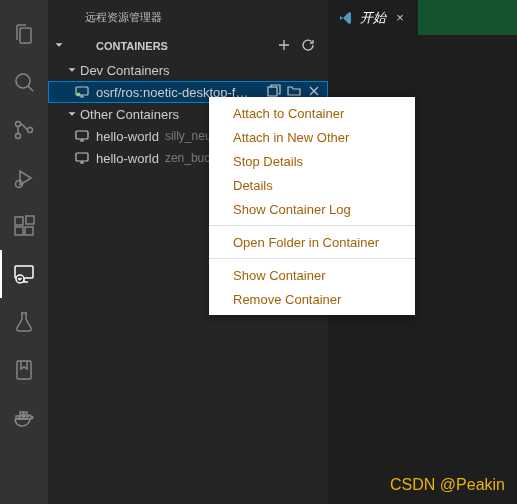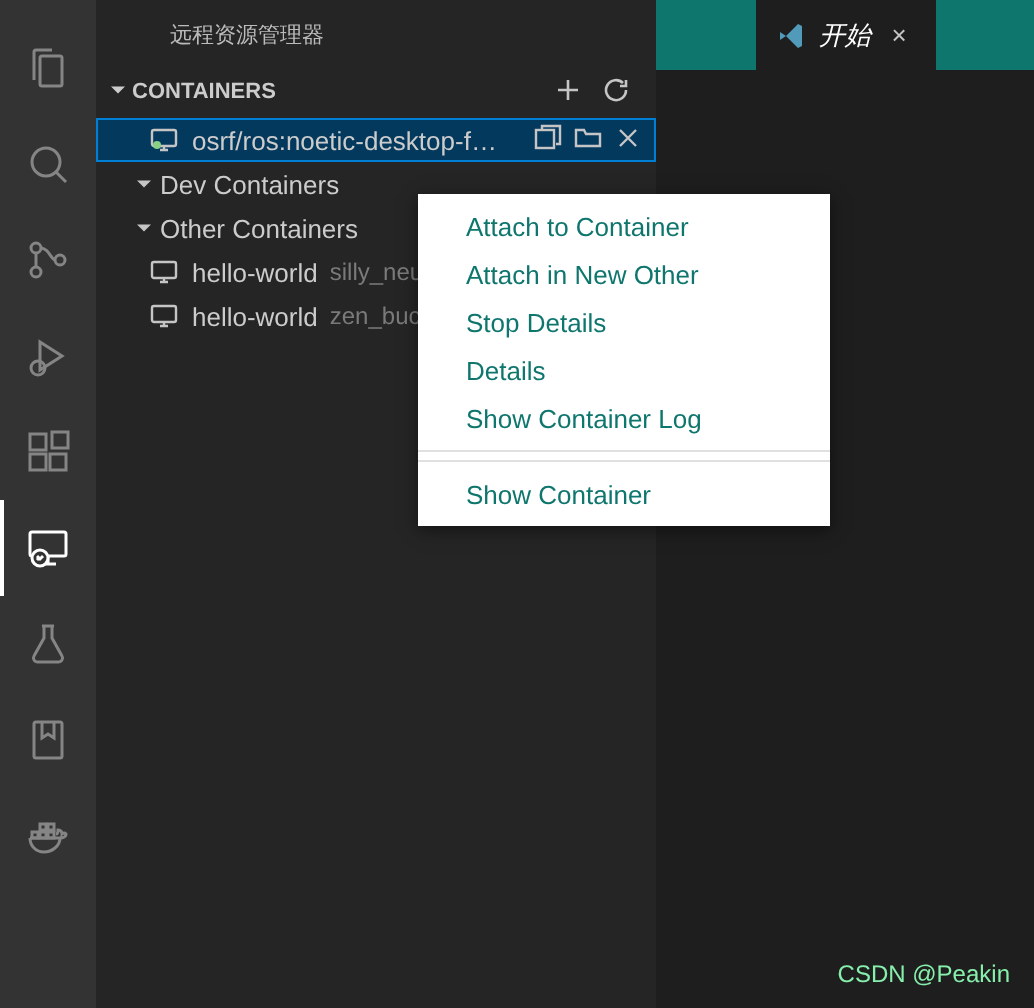--- a/index.html
+++ b/index.html
@@ -50,20 +50,21 @@
       color: #bbbbbb;
       margin-left: 25px;
     }
     .section-header {
       height: 22px;
       display: flex; align-items: center;
       padding: 0 4px 0 4px;
       font-size: 11px; font-weight: bold;
       color: #cccccc;
       cursor: pointer;
+      gap: 30px;
     }
     .section-header .label { flex: 1; }
     .section-actions { display: flex; gap: 8px; padding-right: 8px; color: #c5c5c5;}
     .section-actions svg { width: 16px; height: 16px; }
     .tree { padding: 2px 0; }
     .tree-row {
       height: 22px;
       display: flex; align-items: center;
       padding-left: 16px;
       cursor: pointer;
@@ -80,42 +81,41 @@
       outline: 1px solid #007fd4;
       outline-offset: -1px;
     }
     .tree-row .row-icon { width: 16px; height: 16px; margin-right: 6px; color: #c5c5c5; display:flex; align-items:center; justify-content:center;}
     .tree-row .row-actions { margin-left: auto; display:flex; gap:4px; padding-right:6px; color:#c5c5c5;}
     .tree-row .row-actions svg { width:16px; height:16px;}
     .dim { color: #7a7a7a; margin-left: 6px; font-size: 12px;}
     .editor-area {
       position: absolute; left: 328px; top: 0;
       right: 0; height: 35px;
-      background: #0f766e;
+      background: #14532d;
       display:flex;
-      justify-content:center;
     }
     .tab {
       height: 35px;
       display: flex; align-items: center;
       padding: 0 10px;
       background: #1e1e1e;
       color: #ffffff;
       font-size: 13px;
       gap: 6px;
       font-style: italic;
     }
     .tab .close { color:#c5c5c5; font-style: normal; width:16px; text-align:center;}
     .tab svg { width:16px; height:16px; color:#519aba;}
     .context-menu {
       position: absolute;
       left: 209px; top: 97px;
       width: 206px;
       background: #ffffff;
-      color: #0f766e;
+      color: #a16207;
       box-shadow: 0 2px 8px rgba(0,0,0,0.5);
       padding: 4px 0;
       font-size: 13px;
       z-index: 10;
     }
     .menu-item {
       height: 24px;
       display: flex; align-items: center;
       padding: 0 24px;
       cursor: pointer;
@@ -125,22 +125,22 @@
       margin: 4px 0;
     }
     .hl-box {
       position: absolute;
       border: 3px solid #ff0000;
       pointer-events: none;
     }
     .watermark {
       position: absolute;
       right: 12px; bottom: 10px;
-      font-size: 12px;
-      color: #86efac;
+      font-size: 16px;
+      color: #eab308;
       text-align: right;
     }
     .chev svg{ width:14px; height:14px;}
   </style>
 </head>
 <body>
 
 <div class="activity-bar">
   <div class="activity-item">
     <svg viewBox="0 0 24 24" fill="none" stroke="currentColor" stroke-width="1.5">
@@ -217,20 +217,28 @@
     <span class="section-actions">
       <span><svg viewBox="0 0 16 16" fill="none" stroke="currentColor" stroke-width="1.3">
             <path d="M8 3v10M3 8h10"></path>
           </svg></span>
       <span><svg viewBox="0 0 16 16" fill="none" stroke="currentColor" stroke-width="1.3">
             <path d="M13 8a5 5 0 1 1-1.5-3.5M13 3v3h-3"></path>
           </svg></span>
     </span>
   </div>
   <div class="tree">
+    <div class="tree-row indent-1">
+      <span class="chev">
+          <svg viewBox="0 0 16 16" fill="currentColor">
+            <path d="M4 6l4 4 4-4z"></path>
+          </svg>
+        </span>
+      <span class="rlabel">Dev Containers</span>
+    </div>
     <div class="tree-row indent-2 selected">
       <span class="row-icon">
           <svg viewBox="0 0 16 16" fill="none" stroke="currentColor" stroke-width="1.2">
             <rect x="2" y="3" width="12" height="8" rx="1"></rect>
             <path d="M6 13h4M8 11v2"></path>
             <circle cx="4.5" cy="10.5" r="2" fill="#89d185" stroke="none"></circle>
           </svg>
         </span>
       <span class="rlabel">osrf/ros:noetic-desktop-f…</span>
       <span class="row-actions">
@@ -245,28 +253,20 @@
               <path d="M4 4l8 8M12 4l-8 8"></path>
             </svg></span>
       </span>
     </div>
     <div class="tree-row indent-1">
       <span class="chev">
           <svg viewBox="0 0 16 16" fill="currentColor">
             <path d="M4 6l4 4 4-4z"></path>
           </svg>
         </span>
-      <span class="rlabel">Dev Containers</span>
-    </div>
-    <div class="tree-row indent-1">
-      <span class="chev">
-          <svg viewBox="0 0 16 16" fill="currentColor">
-            <path d="M4 6l4 4 4-4z"></path>
-          </svg>
-        </span>
       <span class="rlabel">Other Containers</span>
     </div>
     <div class="tree-row indent-2">
       <span class="row-icon">
           <svg viewBox="0 0 16 16" fill="none" stroke="currentColor" stroke-width="1.2">
             <rect x="2" y="3" width="12" height="8" rx="1"></rect>
             <path d="M6 13h4M8 11v2"></path>
           </svg>
         </span>
       <span class="rlabel">hello-world</span>
@@ -295,19 +295,21 @@
   </div>
 </div>
 
 <div class="context-menu">
   <div class="menu-item">Attach to Container</div>
   <div class="menu-item">Attach in New Other</div>
   <div class="menu-item">Stop Details</div>
   <div class="menu-item">Details</div>
   <div class="menu-item">Show Container Log</div>
   <div class="menu-sep"></div>
+  <div class="menu-item">Open Folder in Container</div>
   <div class="menu-sep"></div>
   <div class="menu-item">Show Container</div>
+  <div class="menu-item">Remove Container</div>
 </div>
 
 <div class="hl-box" style="left:220px; top:232px; width:185px; height:24px;"></div>
 
 <div class="watermark">CSDN @Peakin</div>
 
 </body></html>

